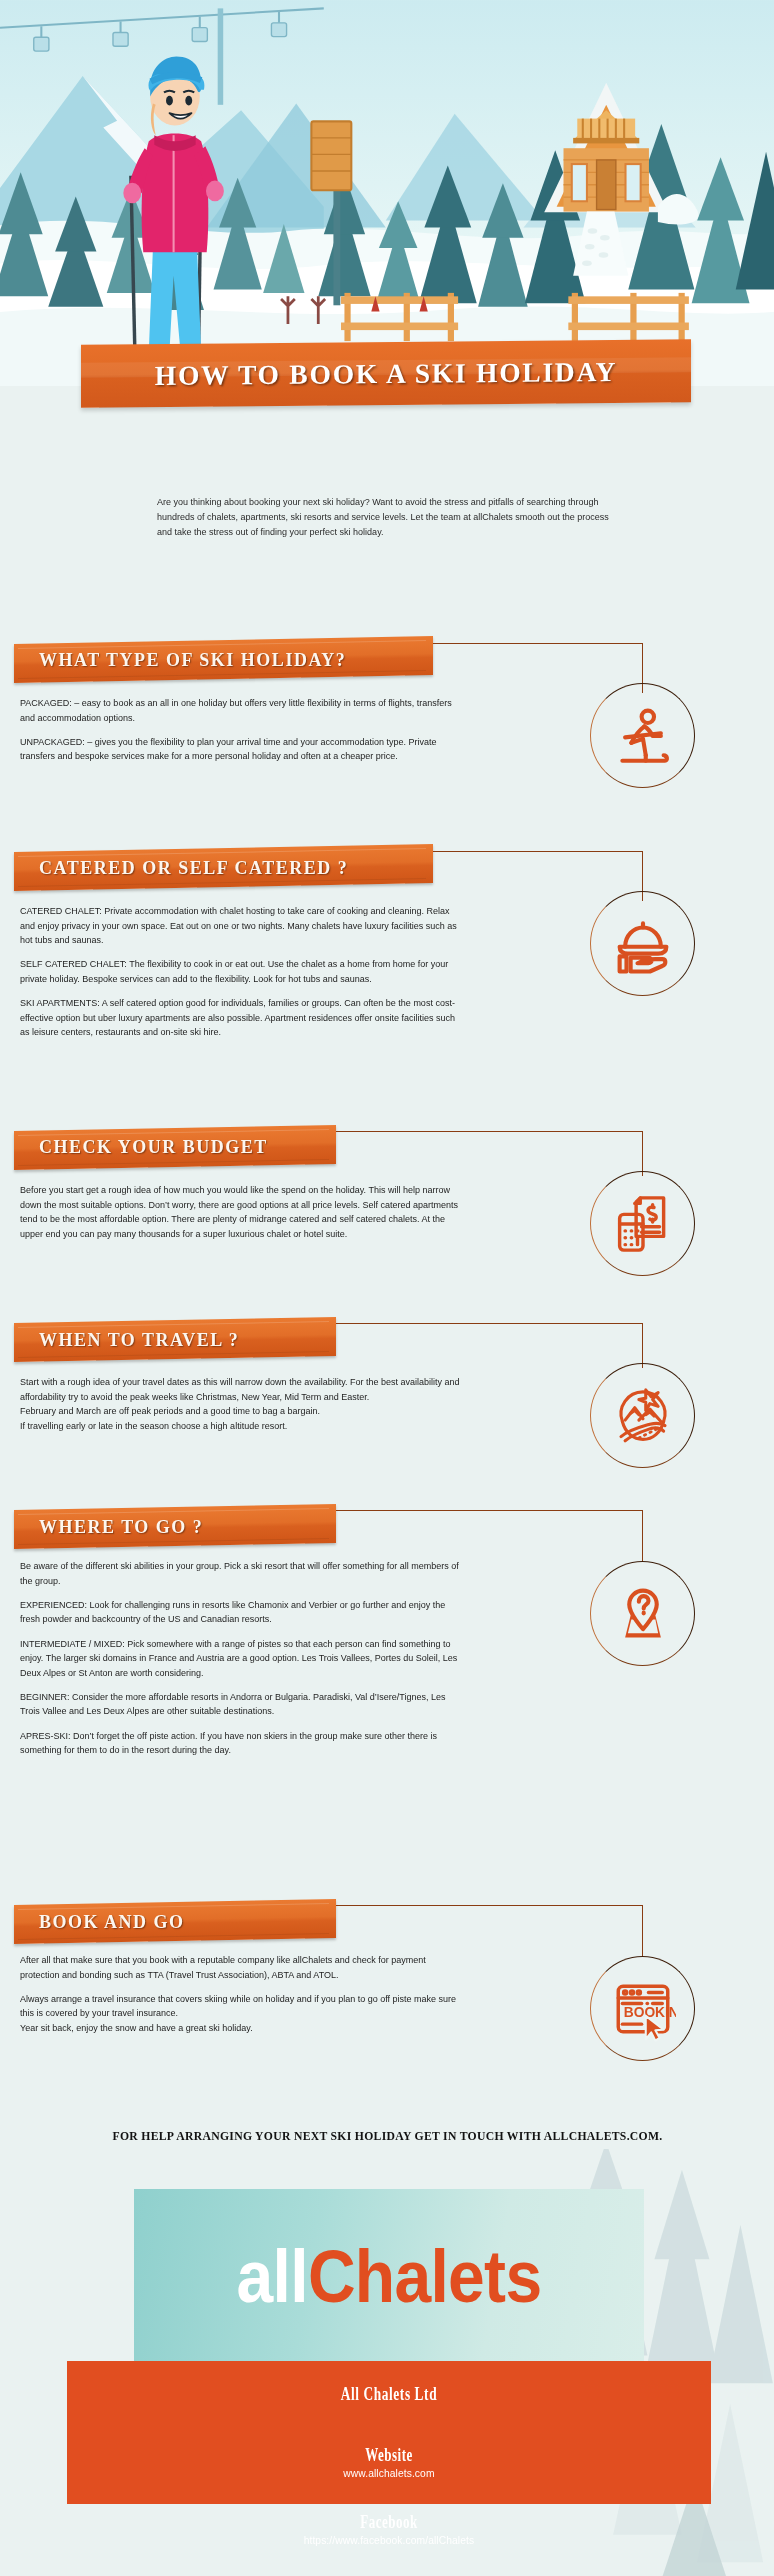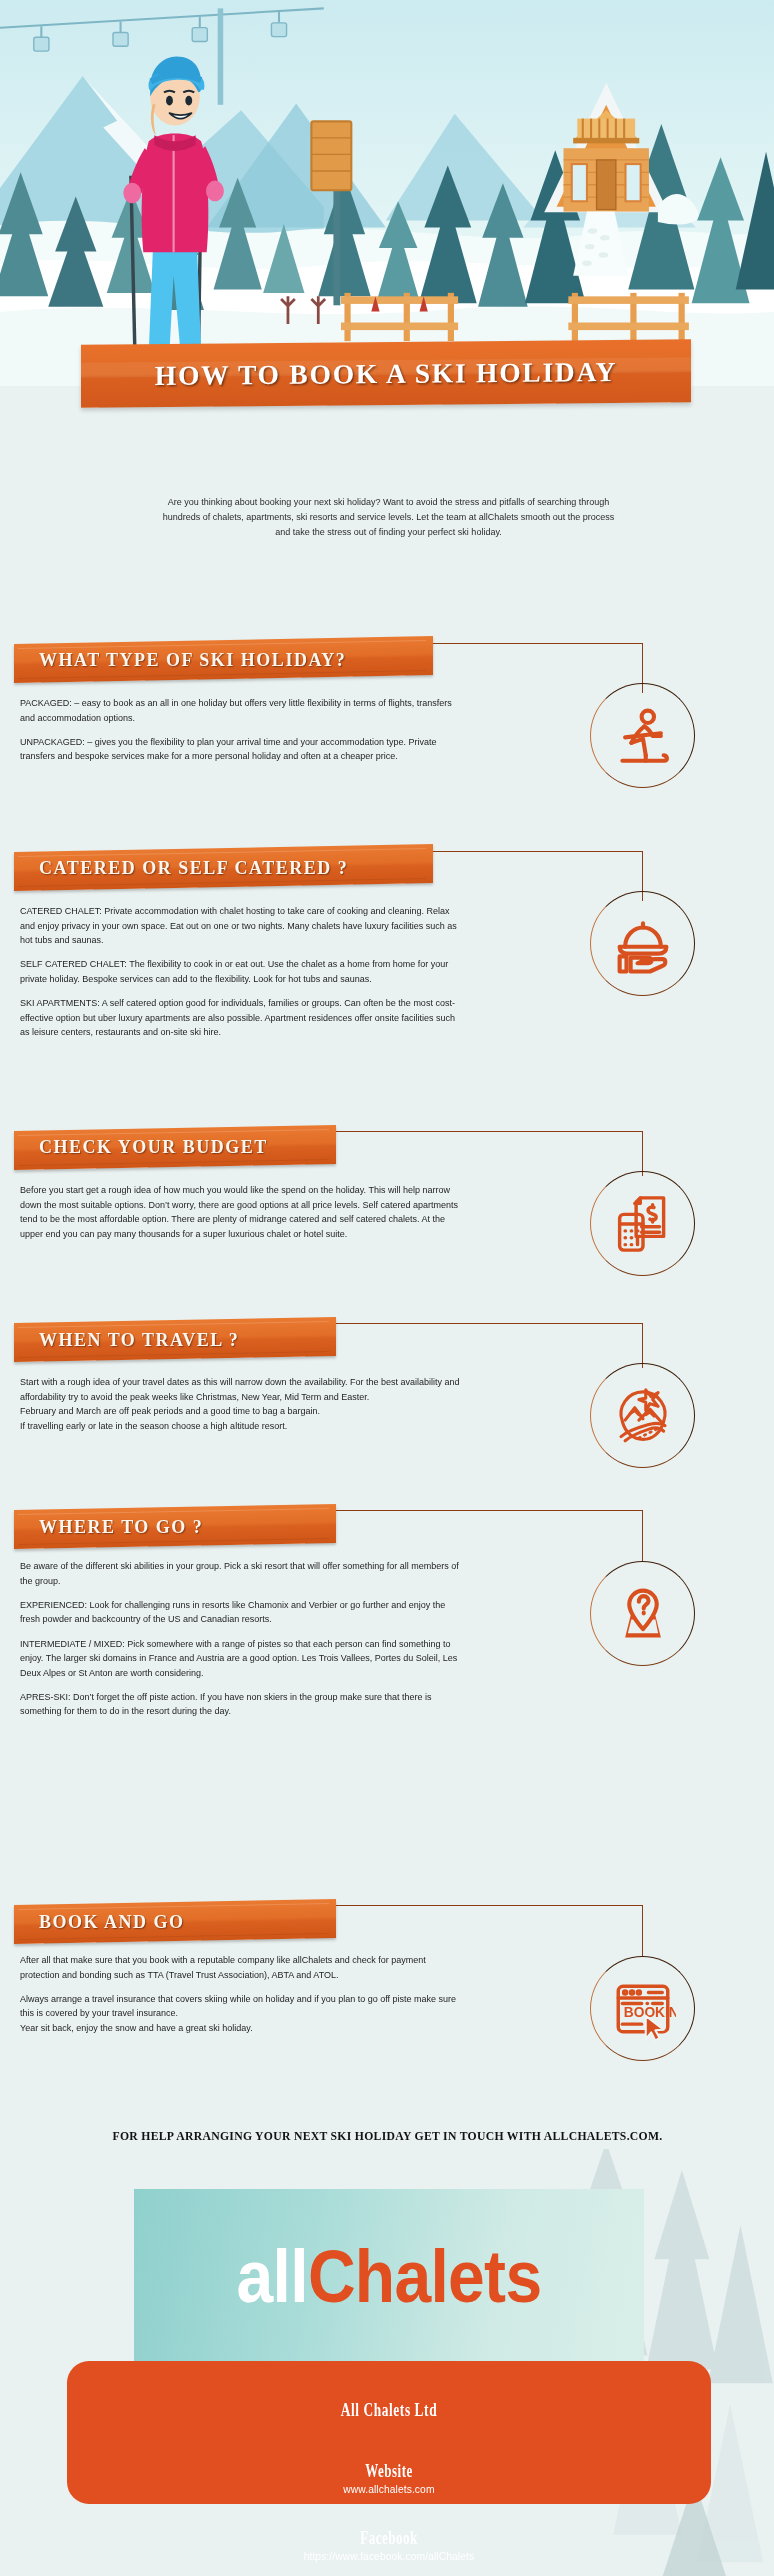--- a/index.html
+++ b/index.html
@@ -56,21 +56,21 @@
     text-shadow: 1.4px 1.4px 2.1px rgba(0,0,0,0.45);
     white-space: nowrap;
   }
 
   
   .intro {
     position: absolute;
     left: 157px;
     top: 495px;
     width: 463px;
-    text-align: center;
+    text-align: left;
     font-size: 9px;
     line-height: 1.65;
     color: #2b2b2b;
   }
 
   
   .sec-head {
     position: absolute;
     height: 39px;
     background: linear-gradient(180deg, #ea7a31 0%, #e26e28 45%, #d9601f 55%, #cf5517 100%);
@@ -157,22 +157,21 @@
   }
   .logo-text .w { color: #ffffff; }
   .logo-text .o { color: #e14e20; }
   .contact-box {
     position: absolute;
     left: 67px; top: 2361px;
     width: 644px; height: 143px;
     background: #e14e20;
     text-align: center;
     color: #ffffff;
-    padding-top: 35px;
-    border-radius: 22px;
+    padding-top: 19px;
   }
   .contact-box .cname {
     font-family: "Liberation Serif", serif;
     font-weight: bold;
     font-size: 18.6px;
     letter-spacing: 0.8px;
     transform: scaleX(0.72);
     display: inline-block;
   }
   .contact-box .clabel {
@@ -538,21 +537,22 @@
       </g>
       <g fill="#d9501f">
         <path d="M30,50 L22,82 L74,82 L66,50 L60,50 L60,56 L66,56 L70,76 L26,76 L31,56 L36,56 L36,50 Z"></path>
       </g>
     </svg>
   </div>
   <div class="body-text" style="left:20px; top:1559px; width:441px;">
     <p>Be aware of the different ski abilities in your group. Pick a ski resort that will offer something for all members of the group.</p>
     <p>EXPERIENCED: Look for challenging runs in resorts like Chamonix and Verbier or go further and enjoy the fresh powder and backcountry of the US and Canadian resorts.</p>
     <p>INTERMEDIATE / MIXED: Pick somewhere with a range of pistes so that each person can find something to enjoy. The larger ski domains in France and Austria are a good option. Les Trois Vallees, Portes du Soleil, Les Deux Alpes or St Anton are worth considering.</p>
-    <p>APRES-SKI: Don’t forget the off piste action. If you have non skiers in the group make sure that there is something for them to do in the resort during the day.</p>
+    <p>BEGINNER: Consider the more affordable resorts in Andorra or Bulgaria. Paradiski, Val d’Isere/Tignes, Les Trois Vallee and Les Deux Alpes are other suitable destinations.</p>
+    <p>APRES-SKI: Don’t forget the off piste action. If you have non skiers in the group make sure other there is something for them to do in the resort during the day.</p>
   </div>
 
   <div class="sec-head" style="left:13.8px; top:1902px; width:322px;">
     <span>BOOK AND GO</span>
   </div>
   <div class="connector" style="left:336px; top:1905px; width:307px; height:51px;"></div>
   <div class="icon-circle" style="left:590px; top:1956px;">
     <svg width="66" height="66" viewBox="0 0 96 96">
       <g fill="none" stroke="#d9501f" stroke-width="5" stroke-linecap="round" stroke-linejoin="round">
         <path d="M12,22 C12,18 15,15 19,15 L77,15 C81,15 84,18 84,22 L84,74 C84,78 81,81 77,81 L19,81 C15,81 12,78 12,74 Z"></path>

